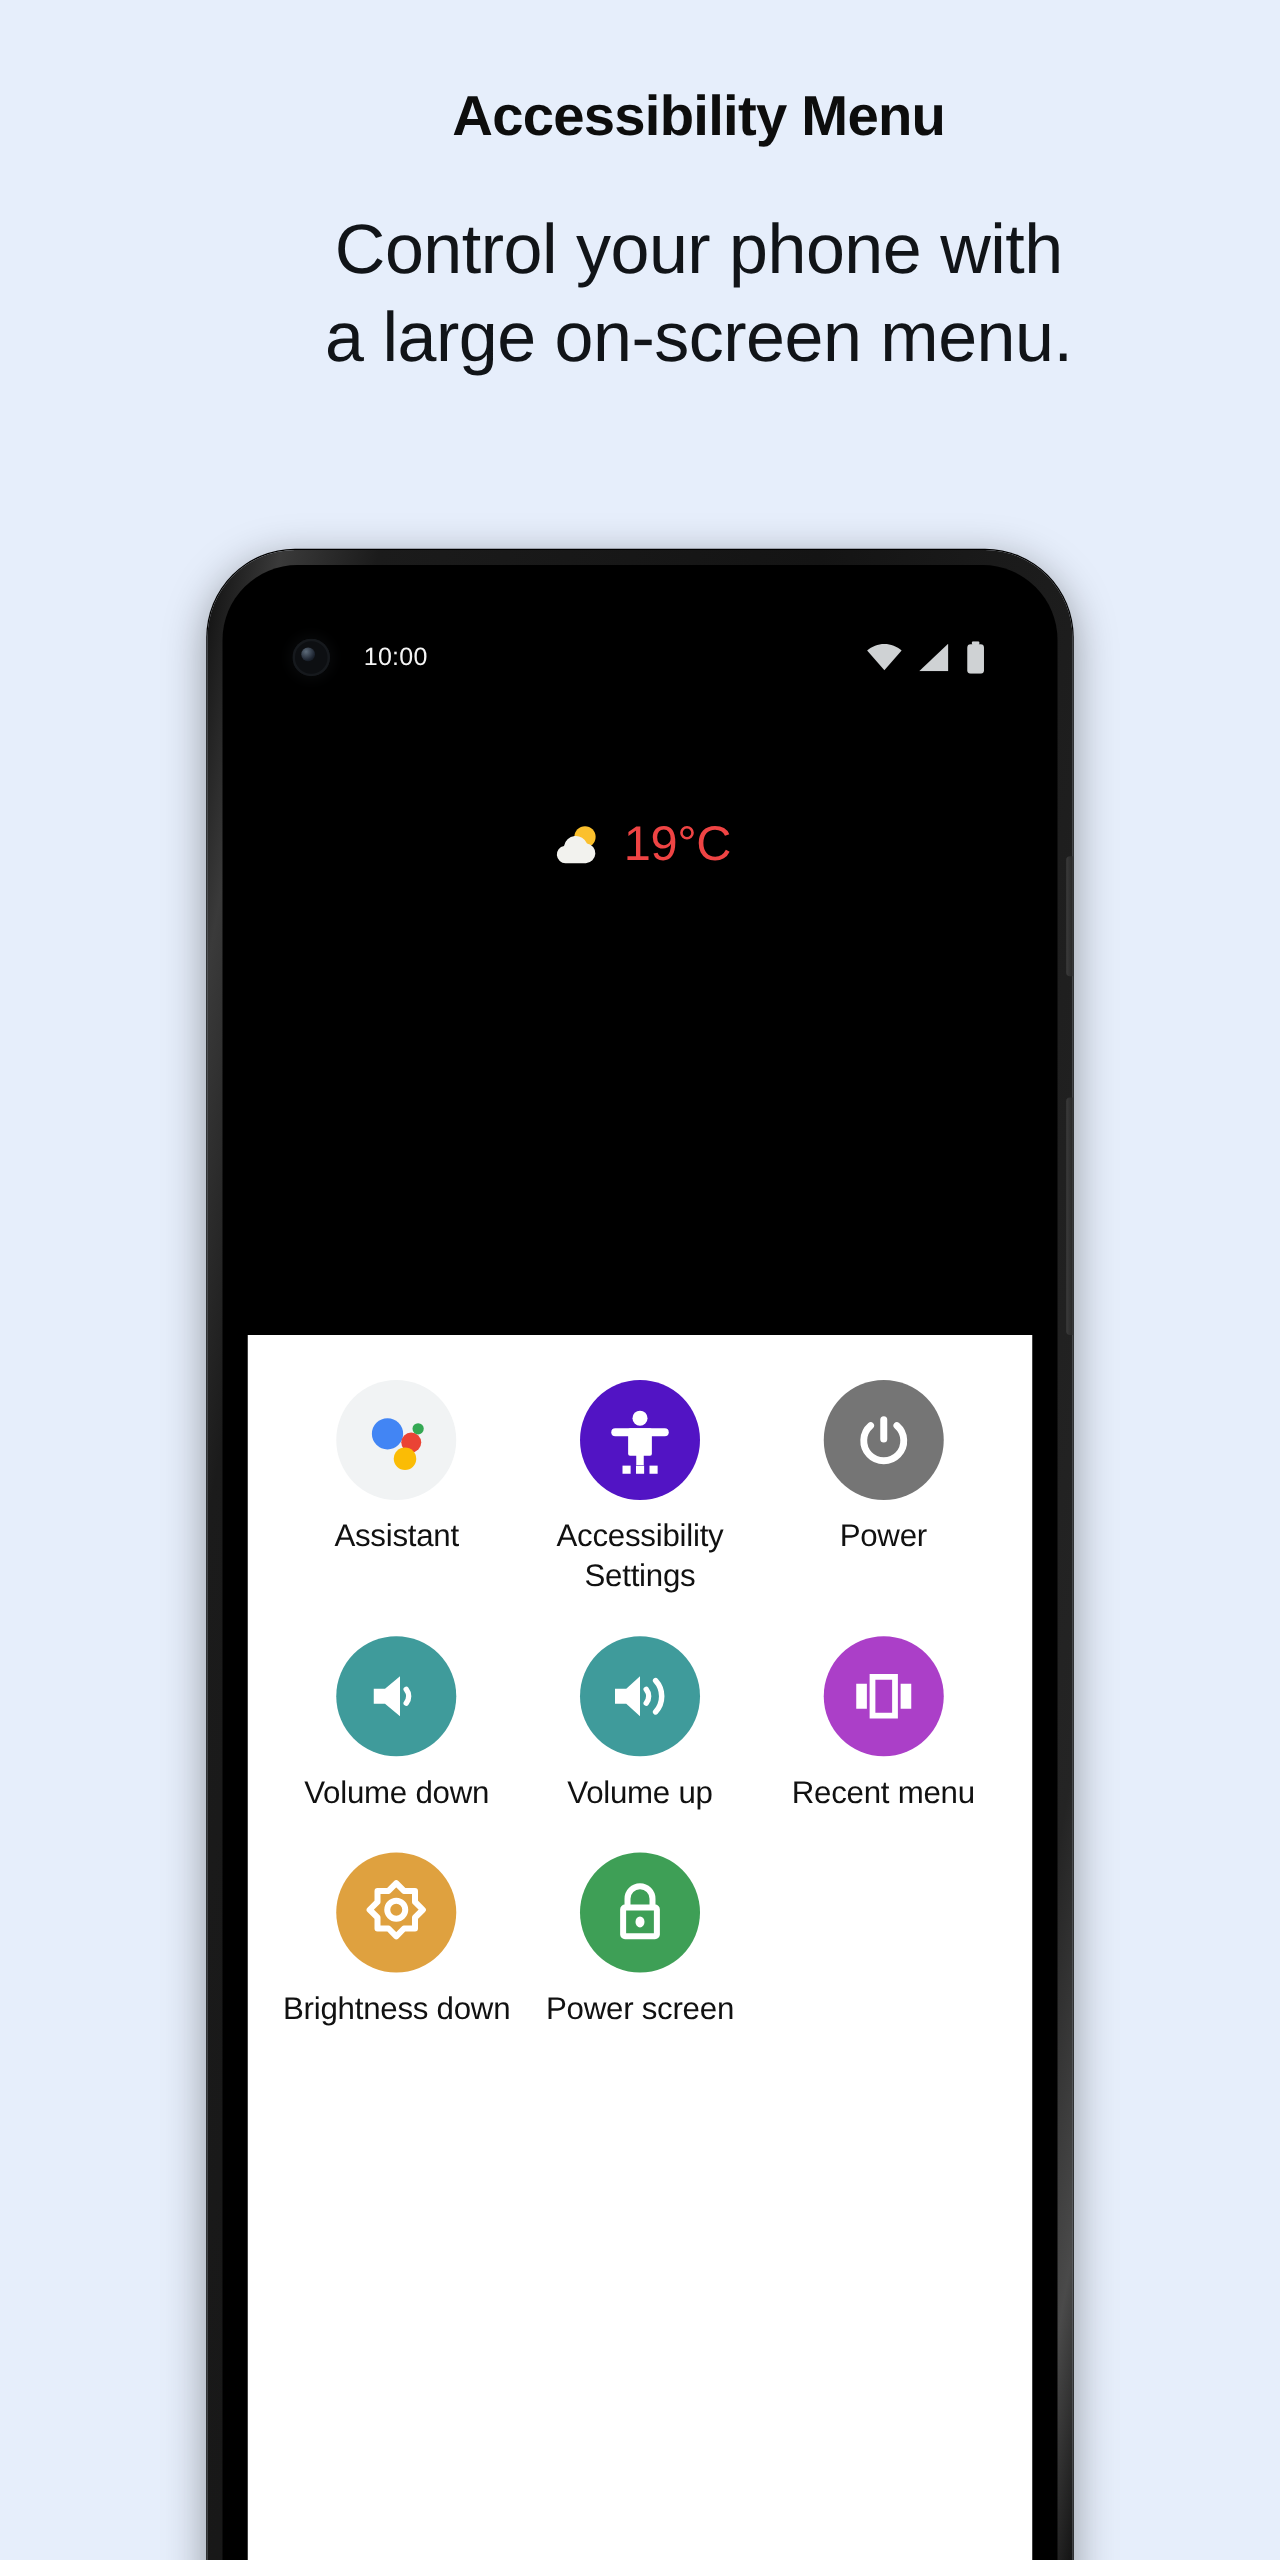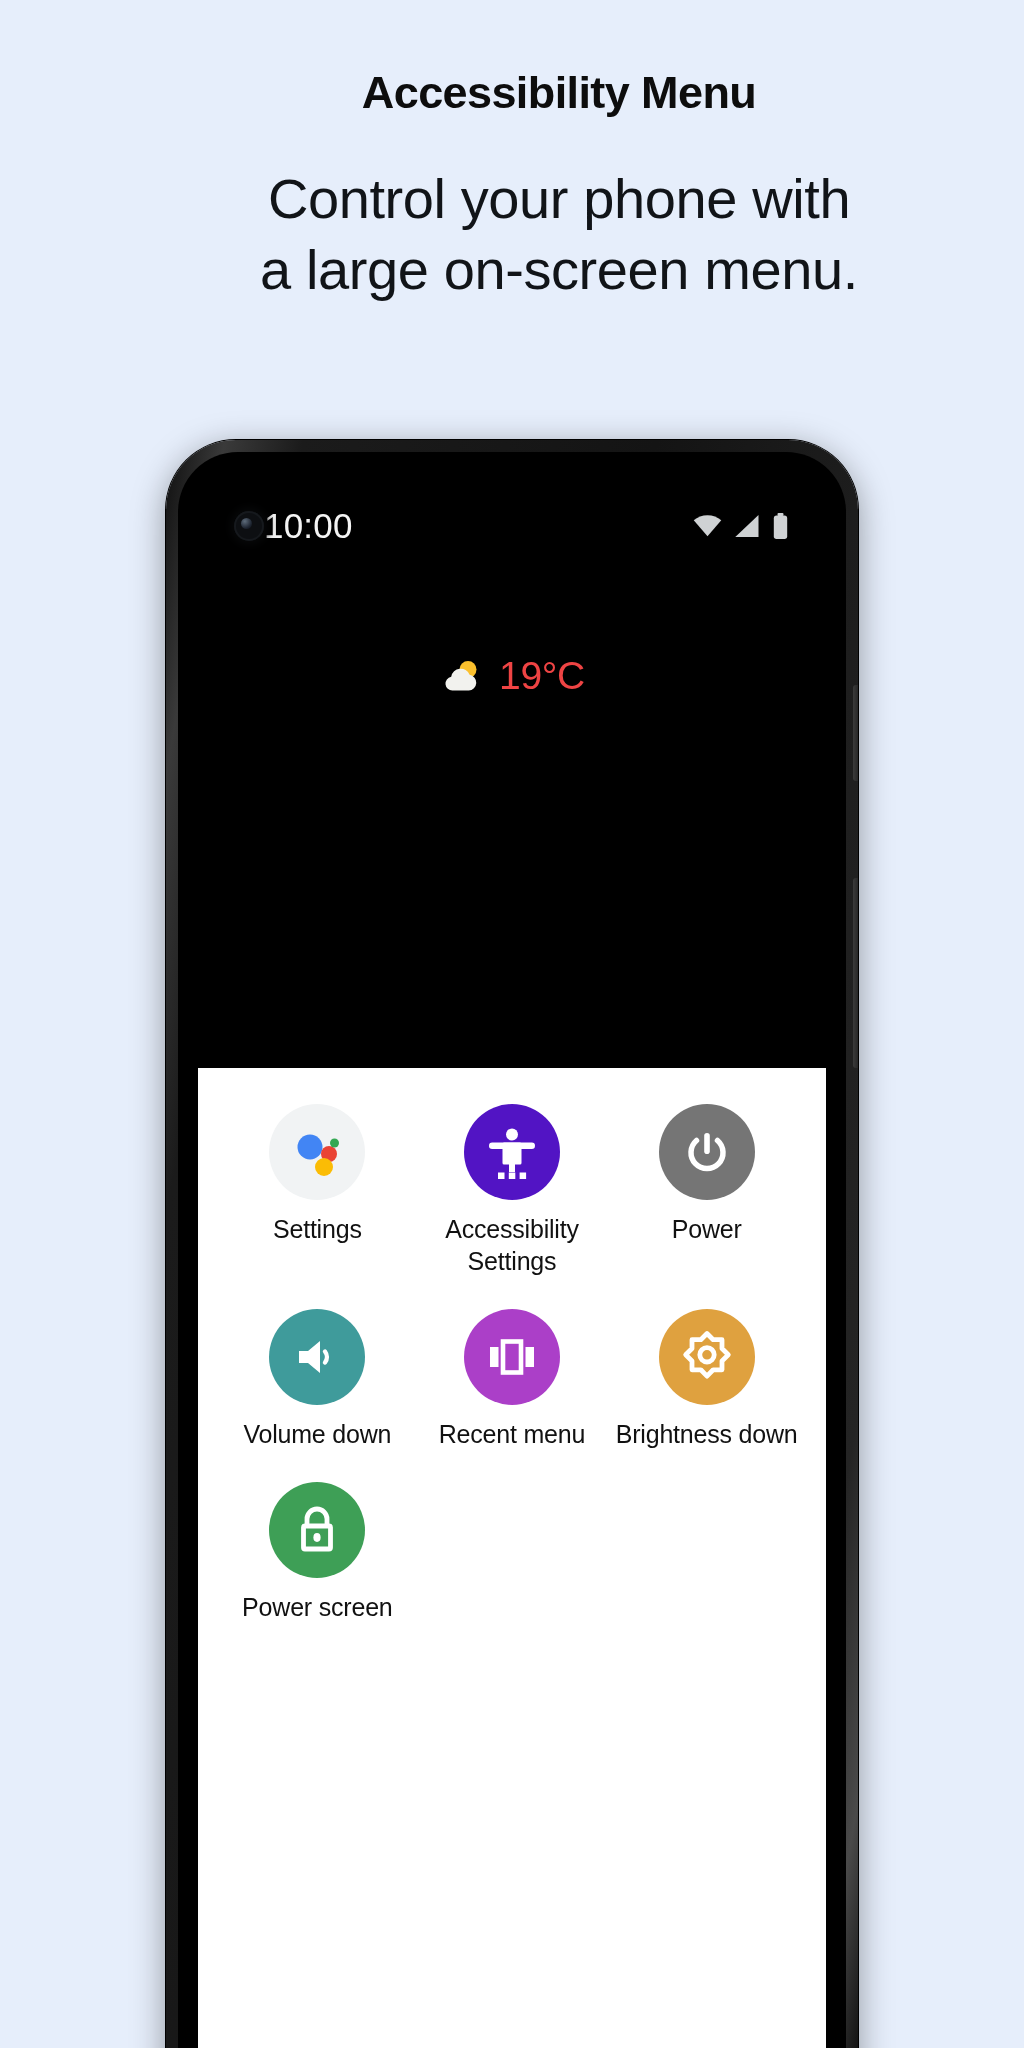--- a/index.html
+++ b/index.html
@@ -92,21 +92,22 @@
   }
   .punch-hole::after {
     content: "";
     position: absolute;
     left: 7px; top: 7px;
     width: 11px; height: 11px;
     border-radius: 50%;
     background: radial-gradient(circle at 35% 30%, #5d6b7a 0%, #1d2430 65%, #0a0d12 100%);
   }
   .status-time {
-    font-size: 35px;
+    margin-left: 27px;
+    font-size: 20px;
     font-weight: 500;
     letter-spacing: 0.2px;
     color: #f4f4f4;
   }
   .status-icons {
     margin-left: auto;
     display: flex;
     align-items: center;
     gap: 13px;
   }
@@ -231,21 +232,21 @@
 
             <div class="menu-item">
               <div class="menu-icon assistant-bg">
                 <svg width="62" height="62" viewBox="0 0 62 62">
                   <circle cx="24" cy="26" r="12.5" fill="#4285f4"></circle>
                   <circle cx="43" cy="33" r="8" fill="#ea4335"></circle>
                   <circle cx="38" cy="46" r="9" fill="#fbbc05"></circle>
                   <circle cx="48.5" cy="22" r="4.5" fill="#34a853"></circle>
                 </svg>
               </div>
-              <div class="menu-label">Settings</div>
+              <div class="menu-label">Assistant</div>
             </div>
 
             <div class="menu-item">
               <div class="menu-icon" style="background:#5214c4">
                 <svg width="58" height="58" viewBox="0 0 58 58" fill="#fff">
                   <circle cx="29" cy="11.5" r="6"></circle>
                   <rect x="6" y="19.5" width="46" height="6.4" rx="3.2"></rect>
                   <rect x="19.5" y="19.5" width="19" height="22" rx="1.5"></rect>
                   <rect x="26" y="40" width="6" height="9"></rect>
                   <rect x="15" y="49.5" width="6.5" height="6.5"></rect>
@@ -269,20 +270,30 @@
             <div class="menu-item">
               <div class="menu-icon" style="background:#3f9b9b">
                 <svg width="54" height="54" viewBox="0 0 54 54" fill="#fff">
                   <path d="M9 21h9l12-10v32L18 33H9z"></path>
                   <path d="M35 21.5a9 9 0 0 1 0 11" fill="none" stroke="#fff" stroke-width="4.4" stroke-linecap="round"></path>
                 </svg>
               </div>
               <div class="menu-label">Volume down</div>
             </div>
 
+            <div class="menu-item">
+              <div class="menu-icon" style="background:#3f9b9b">
+                <svg width="54" height="54" viewBox="0 0 54 54" fill="#fff">
+                  <path d="M7 21h9l11-10v32L16 33H7z"></path>
+                  <path d="M32 21.5a9 9 0 0 1 0 11" fill="none" stroke="#fff" stroke-width="4.4" stroke-linecap="round"></path>
+                  <path d="M39.5 14.5a18.5 18.5 0 0 1 0 25" fill="none" stroke="#fff" stroke-width="4.4" stroke-linecap="round"></path>
+                </svg>
+              </div>
+              <div class="menu-label">Volume up</div>
+            </div>
 
             <div class="menu-item">
               <div class="menu-icon" style="background:#ab3fc8">
                 <svg width="56" height="56" viewBox="0 0 56 56" fill="#fff">
                   <rect x="6" y="18" width="8.5" height="20"></rect>
                   <rect x="41.5" y="18" width="8.5" height="20"></rect>
                   <rect x="19" y="12.5" width="18" height="31" fill="none" stroke="#fff" stroke-width="4.6"></rect>
                 </svg>
               </div>
               <div class="menu-label">Recent menu</div>

